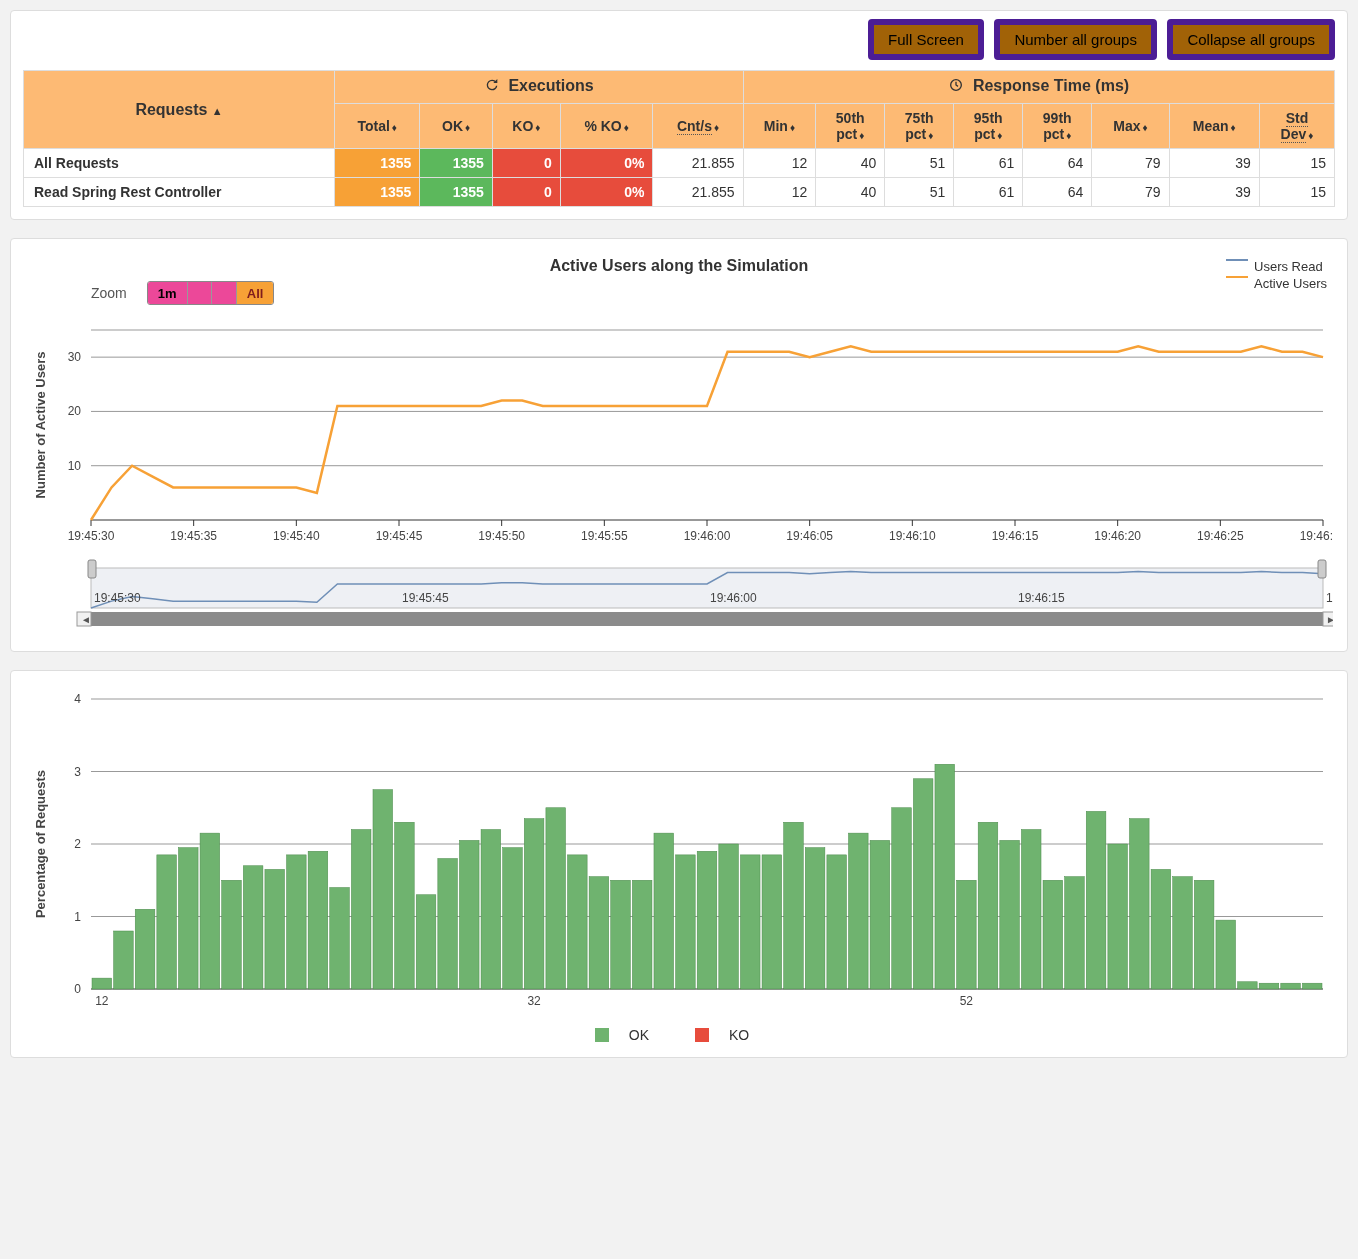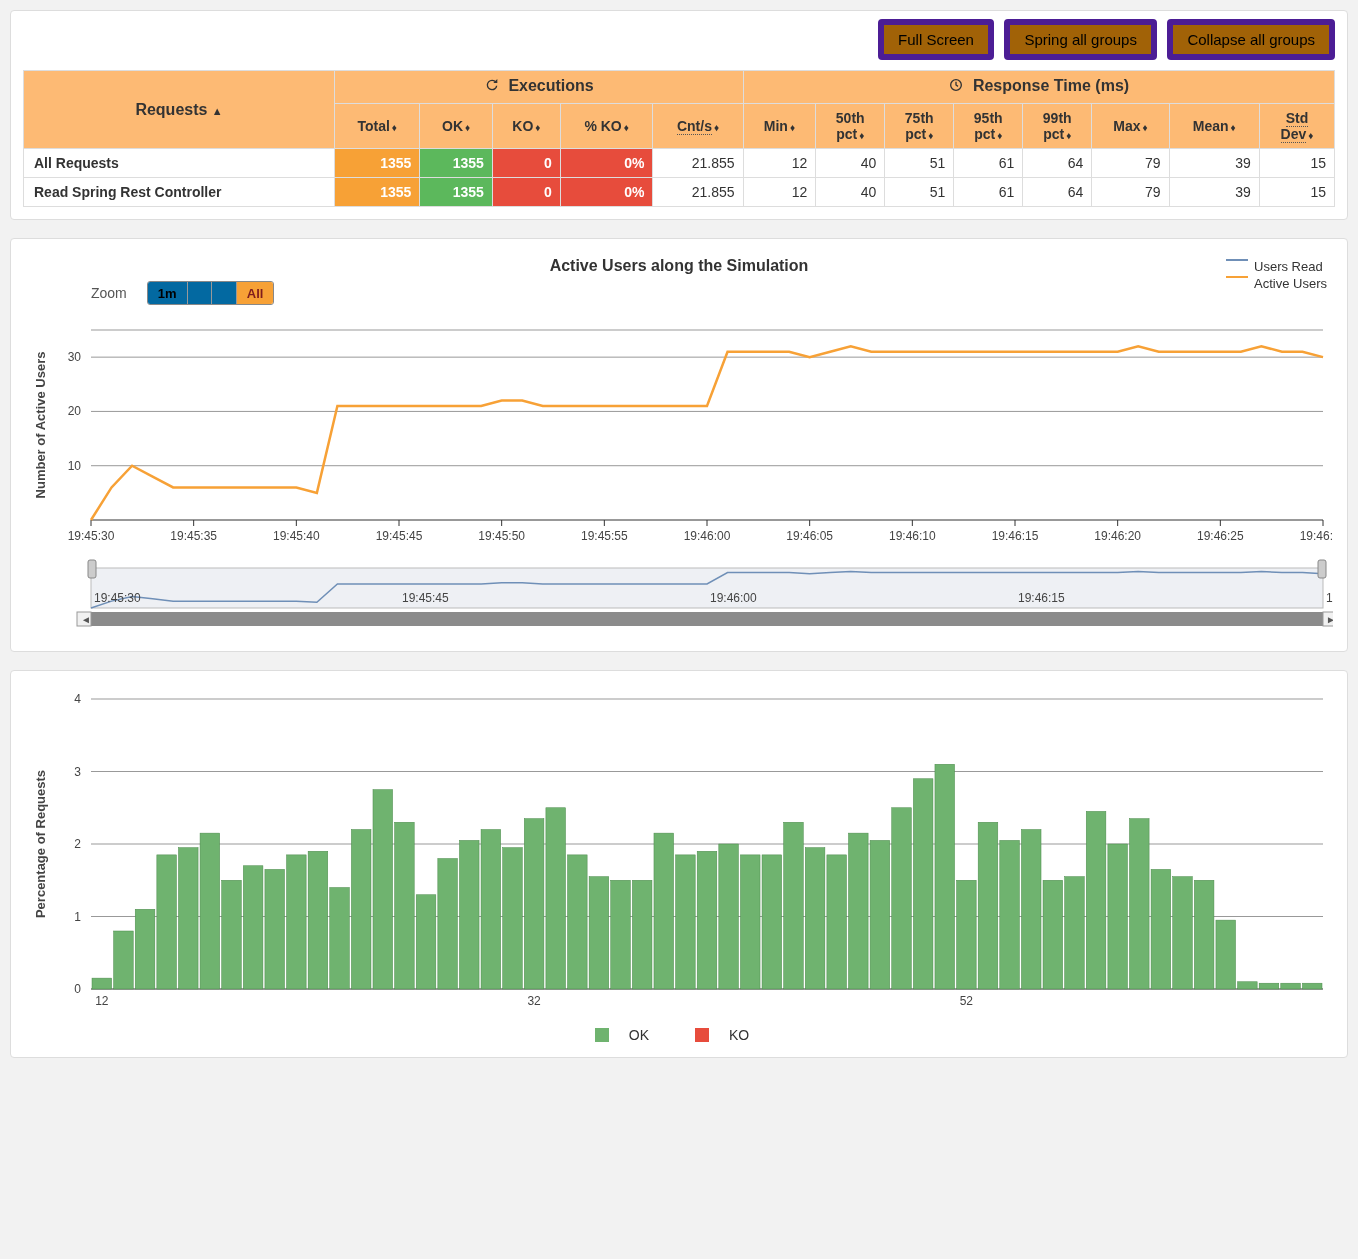--- a/index.html
+++ b/index.html
@@ -37,21 +37,21 @@
   .stats tbody td.req-name { text-align: left; font-weight: 700; padding-left: 10px; }
   .cell-orange { background: #f7a136; color: #fff; font-weight: 700; }
   .cell-green  { background: #5cb85c; color: #fff; font-weight: 700; }
   .cell-red    { background: #e74c3c; color: #fff; font-weight: 700; }
   .exec-icon, .clock-icon { display: inline-block; vertical-align: -2px; margin-right: 4px; }
   
   .chart-title { text-align: center; font-weight: 700; font-size: 16px; margin: 10px 0 4px; }
   .zoom-bar { margin: 6px 0 0 68px; font-size: 14px; color: #555; display:flex; align-items:center; gap:16px; }
   .zoom-bar .zlabel { margin-right: 4px; }
   .zoom-group { display:inline-flex; border:1px solid #888; border-radius:3px; overflow:hidden; }
-  .zbtn { background:#0369a1; border:none; border-right:1px solid #999; padding:2px 10px; font-size:13px; font-weight:700; cursor:pointer; height:22px; }
+  .zbtn { background:#ec4899; border:none; border-right:1px solid #999; padding:2px 10px; font-size:13px; font-weight:700; cursor:pointer; height:22px; }
   .zbtn:last-child { border-right:none; }
   .zbtn.blank { color: transparent; }
   .zbtn.active { background:#f7a136; color:#7f1d1d; }
   .legend-top { position:absolute; right:20px; top:20px; font-size:13px; }
   .legend-top div { display:flex; align-items:flex-start; gap:6px; margin-bottom:2px; }
   .lg-line { width:22px; height:2px; display:inline-block; }
   .chart-wrap { position:relative; }
   svg text { font-family: inherit; }
   .axis-label { font-size: 13px; font-weight:700; fill:#444; }
   .tick-label { font-size: 12px; fill:#444; }
@@ -64,21 +64,21 @@
   .legend-bottom { text-align:center; margin-top:4px; font-size:14px; }
   .legend-bottom span { display:inline-flex; align-items:center; gap:6px; margin:0 14px; }
   .sw { width:14px; height:14px; display:inline-block; }
 </style>
 </head>
 <body>
 
 <div class="panel">
   <div class="toolbar">
     <button>Full Screen</button>
-    <button>Spring all groups</button>
+    <button>Number all groups</button>
     <button>Collapse all groups</button>
   </div>
 
   <table class="stats">
     <thead>
       <tr class="group-header">
         <th rowspan="2" class="req-col">
           <span>Requests</span>
           <span class="asc">▲</span>
         </th>

